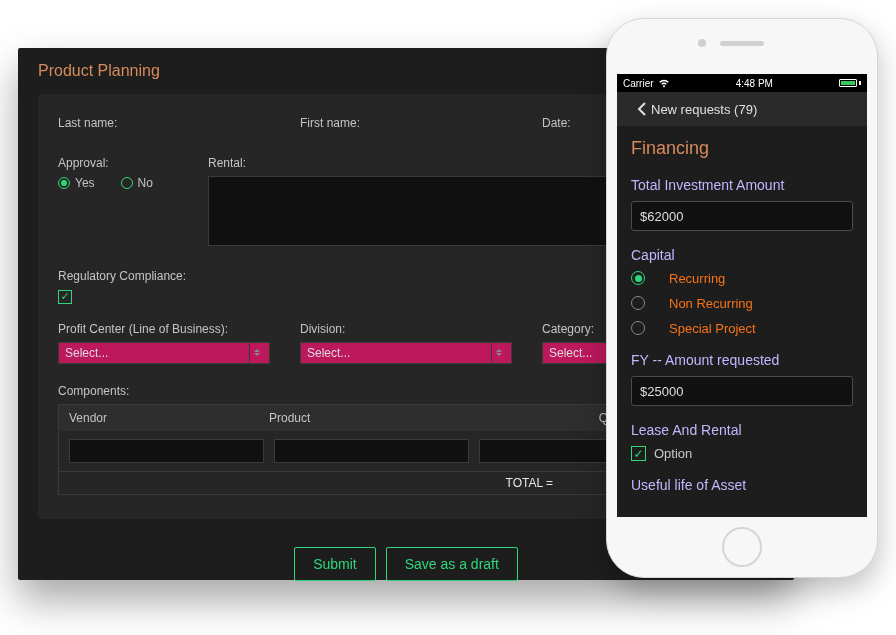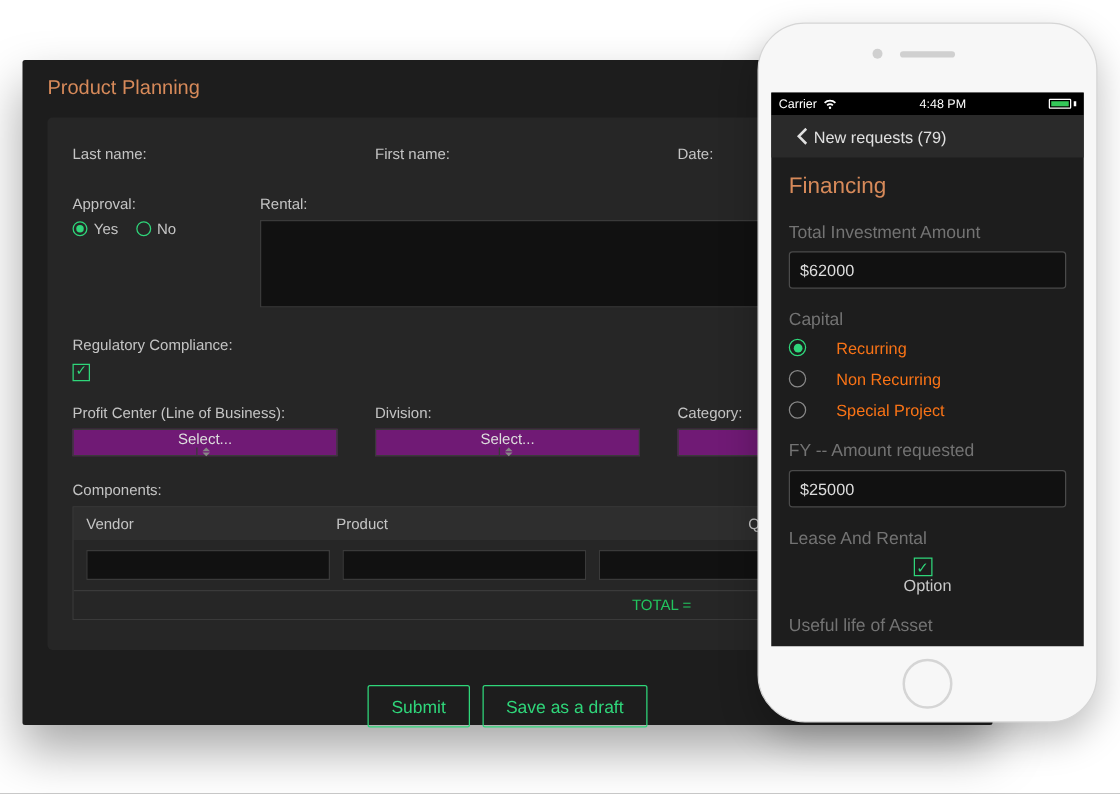--- a/index.html
+++ b/index.html
@@ -34,64 +34,63 @@
   }
   .form-card {
     background: #262626;
     border-radius: 4px;
     padding: 22px 20px 24px 20px;
   }
   .row { display: flex; gap: 30px; margin-bottom: 20px; }
   .label { color: #c4c4c4; display:block; margin-bottom:6px; }
   .col { flex: 1; }
 
-  .radio-row { display:flex; gap:14px; margin-top:4px; }
+  .radio-row { display:flex; gap:26px; margin-top:4px; }
   .radio {
     width:12px; height:12px; border:1px solid #2fd67a; border-radius:50%;
     display:inline-flex; align-items:center; justify-content:center; margin-right:5px;
     vertical-align:middle;
   }
   .radio.checked::after { content:""; width:6px; height:6px; background:#2fd67a; border-radius:50%; }
   .radio-opt { display:inline-flex; align-items:center; font-size:12px; color:#c4c4c4; cursor:pointer; }
 
   .checkbox {
     width:14px; height:14px; border:1px solid #2fd67a; display:inline-flex;
     align-items:center; justify-content:center; cursor:pointer;
   }
   .checkbox.checked::after { content:"✓"; color:#2fd67a; font-size:11px; line-height:1; }
 
   .textarea {
     width: 100%; height: 70px; background:#111; border:1px solid #3a3a3a;
     resize:none; color:#ddd;
   }
 
   .select {
-    width:100%; height:22px; background:#701a75; border:1px solid #3a3a3a;
+    width:100%; height:22px; background:#be185d; border:1px solid #3a3a3a;
     color:#ddd; font-size:12px; padding:0 6px;
     display:flex; align-items:center; justify-content:space-between;
     cursor:pointer;
-    flex-direction:column;
   }
   .select .caret {
     width:14px; height:100%; border-left:1px solid #3a3a3a;
     display:flex; flex-direction:column; align-items:center; justify-content:center;
     gap:1px;
   }
   .select .caret::before { content:""; border-left:3px solid transparent; border-right:3px solid transparent; border-bottom:3px solid #888; }
   .select .caret::after  { content:""; border-left:3px solid transparent; border-right:3px solid transparent; border-top:3px solid #888; }
 
   .table { border:1px solid #3a3a3a; }
   .table-head { display:flex; background:#2e2e2e; padding:6px 10px; color:#c4c4c4; font-size:12px; }
   .th-vendor{flex:0 0 200px;} .th-product{flex:0 0 230px;} .th-qty{flex:1; text-align:center;}
   .table-row { display:flex; gap:10px; padding:8px 10px; background:#262626; }
   .cell-input {
     flex:1; height:24px; background:#111; border:1px solid #3a3a3a;
   }
   .table-total {
-    border-top:1px solid #3a3a3a; padding:4px 10px; color:#22c55e;
+    border-top:1px solid #3a3a3a; padding:4px 10px; color:#e5e5e5;
     text-align:right; padding-right:200px; background:#262626;
   }
 
   .btn-row { display:flex; gap:10px; justify-content:center; margin-top:28px; }
   .btn {
     border:1px solid #2fd67a; color:#2fd67a; background:transparent;
     padding:8px 18px; font-size:14px; cursor:pointer; border-radius:2px;
   }
 
   
@@ -135,42 +134,42 @@
 
   .nav-bar {
     height:34px; background:#2a2a2a; display:flex; align-items:center;
     padding:0 20px; color:#e0e0e0; font-size:13px;
   }
   .back-chevron{margin-right:4px; display:inline-block;}
   .back-chevron svg{display:block;}
 
   .screen-content { padding:12px 14px; }
   .screen-title { color:#d78a5a; font-size:18px; font-weight:400; margin-bottom:18px; }
-  .field-label { color:#737373; font-size:14px; margin:16px 0 8px 0; }
+  .field-label { color:#c4b5fd; font-size:14px; margin:16px 0 8px 0; }
   .field-label.first { margin-top:0; }
   .text-input {
     width:100%; height:30px; background:#111; border:1px solid #4a4a4a;
     color:#ddd; padding:0 8px; font-size:13px; border-radius:3px;
   }
 
   .m-radio-group { display:flex; flex-wrap:wrap; gap:10px 18px; margin-top:6px; }
   .m-radio {
     width:14px; height:14px; border:1.5px solid #888; border-radius:50%;
     display:inline-flex; align-items:center; justify-content:center; margin-right:6px;
   }
   .m-radio.checked { border-color:#2fd67a; }
   .m-radio.checked::after { content:""; width:7px; height:7px; background:#2fd67a; border-radius:50%; }
   .m-radio-opt { display:inline-flex; font-size:13px; color:#f97316; cursor:pointer;gap:18px; }
 
   .m-check {
     width:15px; height:15px; border:1.5px solid #2fd67a; display:inline-flex;
     align-items:center; justify-content:center; margin-right:8px; cursor:pointer;
   }
   .m-check.checked::after{ content:"✓"; color:#2fd67a; font-size:12px; }
-  .m-check-row{ display:flex; align-items:center; margin-top:6px;flex-direction:column; }
+  .m-check-row{ display:flex; align-items:center; margin-top:6px; }
 
 </style>
 </head>
 <body>
 
 <div class="desktop">
   <div class="page-title">Product Planning</div>
 
   <div class="form-card">
 

